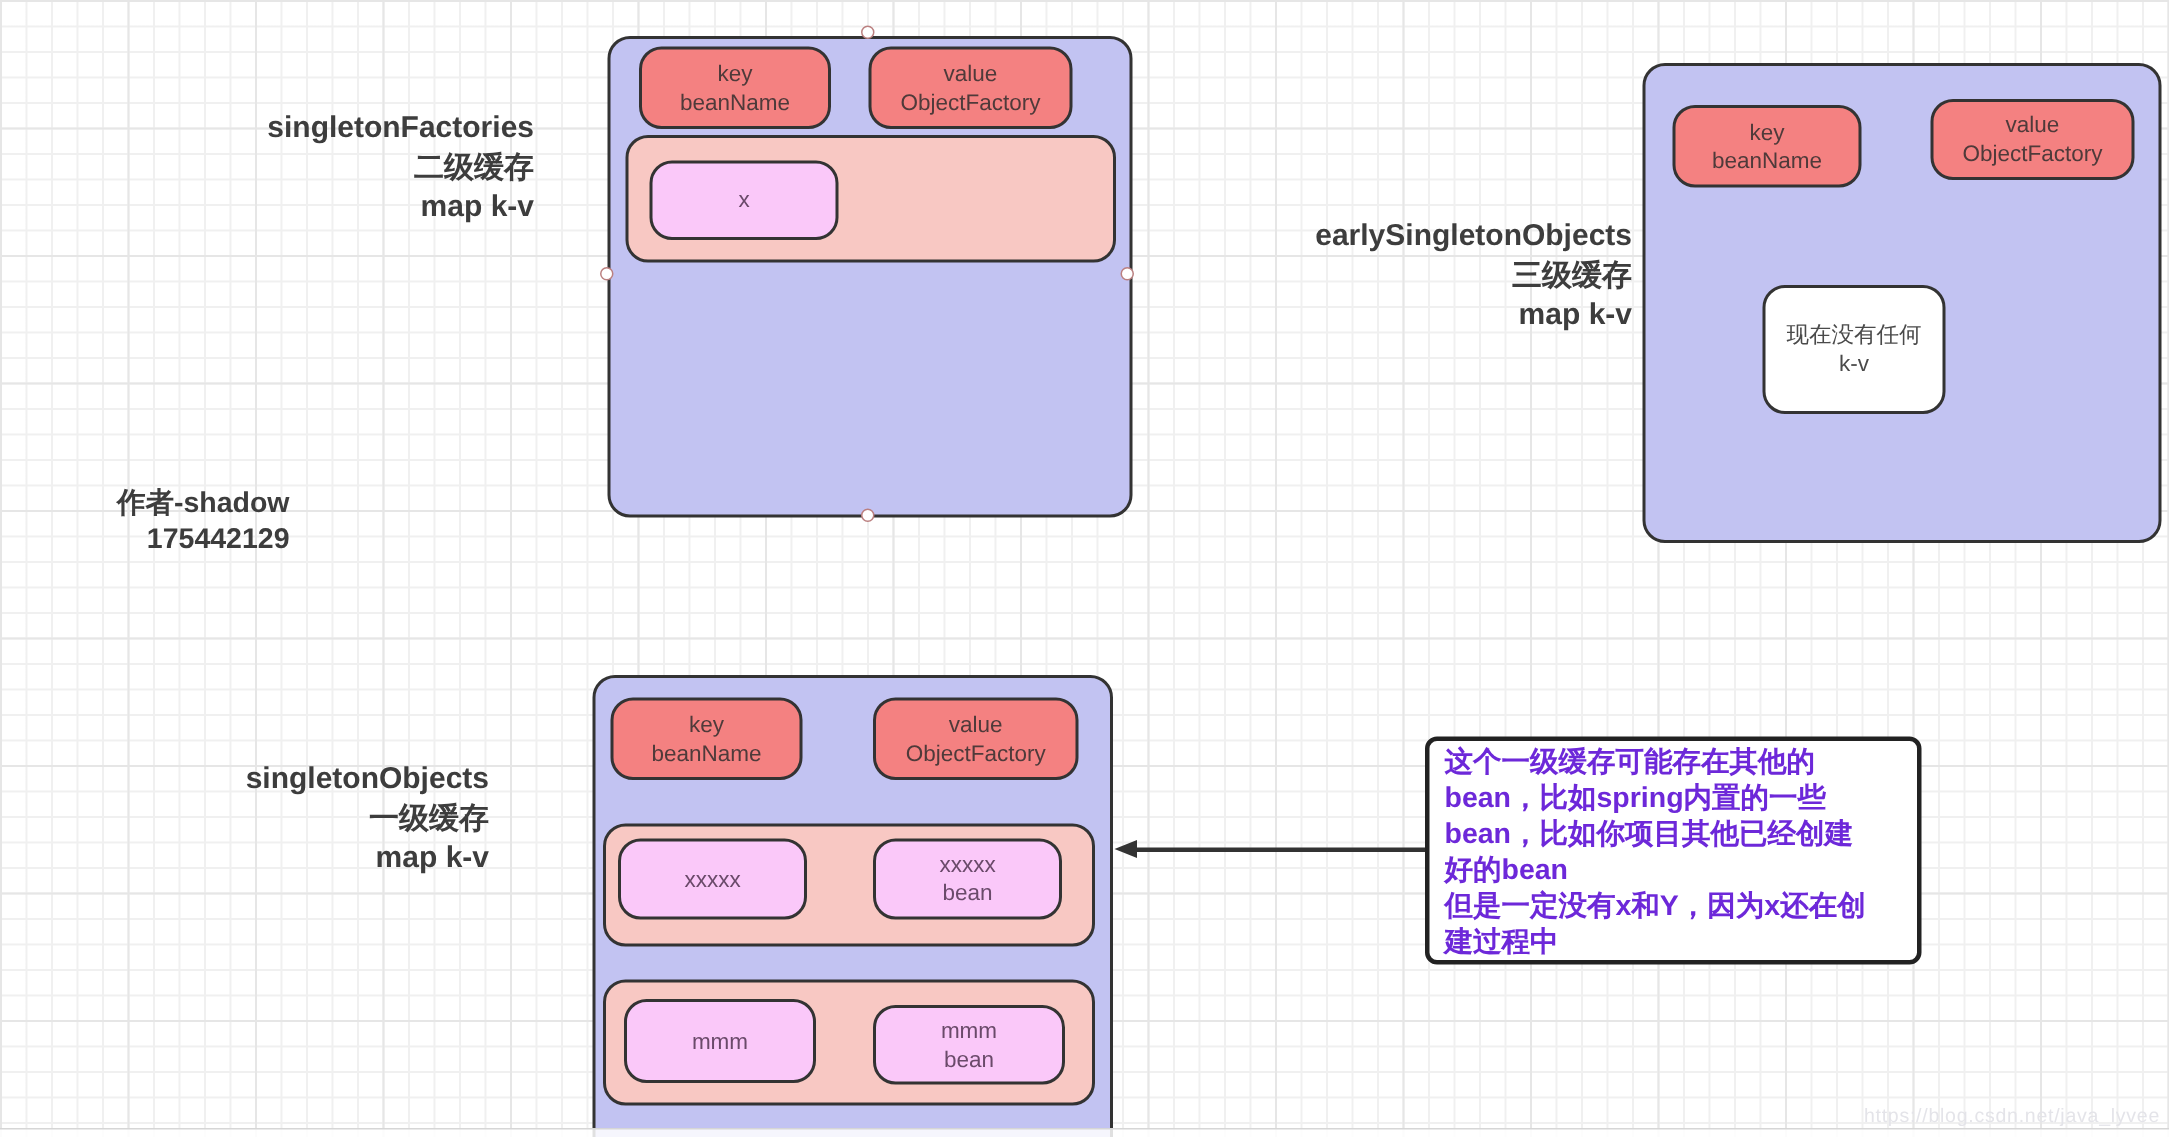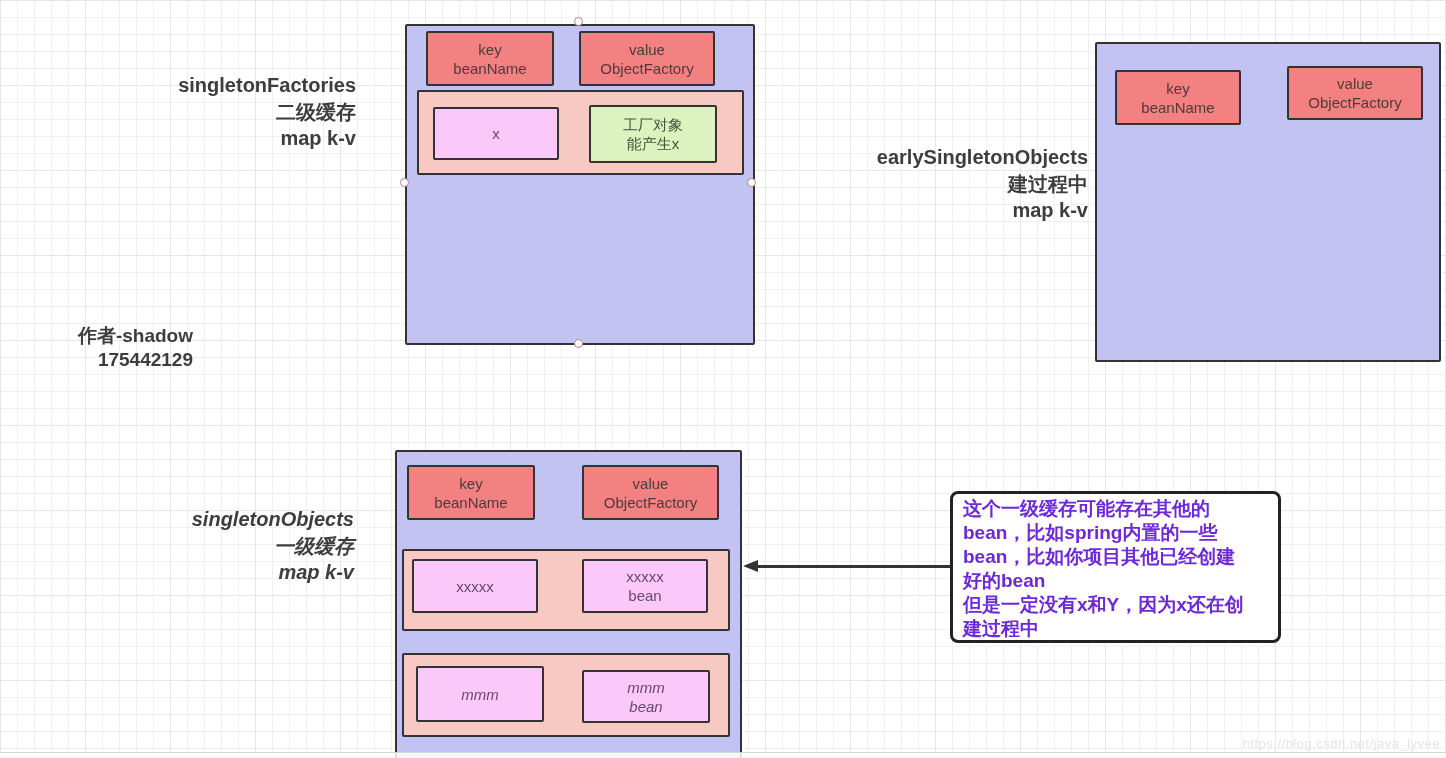--- a/index.html
+++ b/index.html
@@ -11,21 +11,21 @@
     background-color:#ffffff;
     background-image:
       linear-gradient(to right, #e6e6e6 1px, transparent 1px),
       linear-gradient(to bottom, #e6e6e6 1px, transparent 1px),
       linear-gradient(to right, #f0f0f0 1px, transparent 1px),
       linear-gradient(to bottom, #f0f0f0 1px, transparent 1px);
     background-size: 85px 85px, 85px 85px, 17px 17px, 17px 17px;
   }
 
   .shape {
-    position:absolute; border:2.5px solid #333333; border-radius:2px;
+    position:absolute; border:2.5px solid #333333; border-radius:15px;
   }
   .lavender { background:#c2c3f2; }
   .salmonrow { background:#f8c8c3; }
   .boxtext {
     display:flex; align-items:center; justify-content:center;
     text-align:center; white-space:pre-line;
     font-size:15px; line-height:19px; color:#4a4a4a;
   }
   .redbox   { background:#f48181; color:#4f3a3a; }
   .magenta  { background:#fac8f9; color:#6a4a6a; }
@@ -73,64 +73,64 @@
 <div class="canvas">
 
   <div class="label" style="left:106px;top:72px;width:250px;">singletonFactories
 二级缓存
 map k-v</div>
 
   <div class="label small" style="left:28px;top:324px;width:165px;">作者-shadow
 175442129</div>
 
   <div class="label" style="left:828px;top:144px;width:260px;">earlySingletonObjects
-建过程中
+三级缓存
 map k-v</div>
 
-  <div class="label" style="left:104px;top:506px;width:250px;font-style:italic;">singletonObjects
+  <div class="label" style="left:76px;top:506px;width:250px;">singletonObjects
 一级缓存
 map k-v</div>
 
   <div class="shape lavender" style="left:405px;top:24px;width:350px;height:321px;">
     <div class="shape redbox boxtext" style="left:19px;top:5px;width:128px;height:55px;">key
 beanName</div>
     <div class="shape redbox boxtext" style="left:172px;top:5px;width:136px;height:55px;">value
 ObjectFactory</div>
     <div class="shape salmonrow" style="left:10px;top:64px;width:327px;height:85px;">
       <div class="shape magenta boxtext" style="left:14px;top:15px;width:126px;height:53px;">x</div>
-      <div class="shape green boxtext" style="left:170px;top:13px;width:128px;height:58px;">工厂对象
-能产生x</div>
     </div>
   </div>
 
   <div class="handle" style="left:574px;top:17px;"></div>
   <div class="handle" style="left:400px;top:178px;"></div>
   <div class="handle" style="left:747px;top:178px;"></div>
   <div class="handle" style="left:574px;top:339px;"></div>
 
   <div class="shape lavender" style="left:1095px;top:42px;width:346px;height:320px;">
     <div class="shape redbox boxtext" style="left:18px;top:26px;width:126px;height:55px;">key
 beanName</div>
     <div class="shape redbox boxtext" style="left:190px;top:22px;width:136px;height:54px;">value
 ObjectFactory</div>
+    <div class="shape whitebox boxtext" style="left:78px;top:146px;width:122px;height:86px;">现在没有任何
+k-v</div>
   </div>
 
   <div class="shape lavender" style="left:395px;top:450px;width:347px;height:330px;">
     <div class="shape redbox boxtext" style="left:10px;top:13px;width:128px;height:55px;">key
 beanName</div>
     <div class="shape redbox boxtext" style="left:185px;top:13px;width:137px;height:55px;">value
 ObjectFactory</div>
 
     <div class="shape salmonrow" style="left:5px;top:97px;width:328px;height:82px;">
       <div class="shape magenta boxtext" style="left:8px;top:8px;width:126px;height:54px;">xxxxx</div>
       <div class="shape magenta boxtext" style="left:178px;top:8px;width:126px;height:54px;">xxxxx
 bean</div>
     </div>
 
-    <div class="shape salmonrow" style="left:5px;top:201px;width:328px;height:84px;font-style:italic;">
+    <div class="shape salmonrow" style="left:5px;top:201px;width:328px;height:84px;">
       <div class="shape magenta boxtext" style="left:12px;top:11px;width:128px;height:56px;">mmm</div>
       <div class="shape magenta boxtext" style="left:178px;top:15px;width:128px;height:53px;">mmm
 bean</div>
     </div>
   </div>
 
   <div class="annotation">这个一级缓存可能存在其他的
 bean，比如spring内置的一些
 bean，比如你项目其他已经创建
 好的bean

